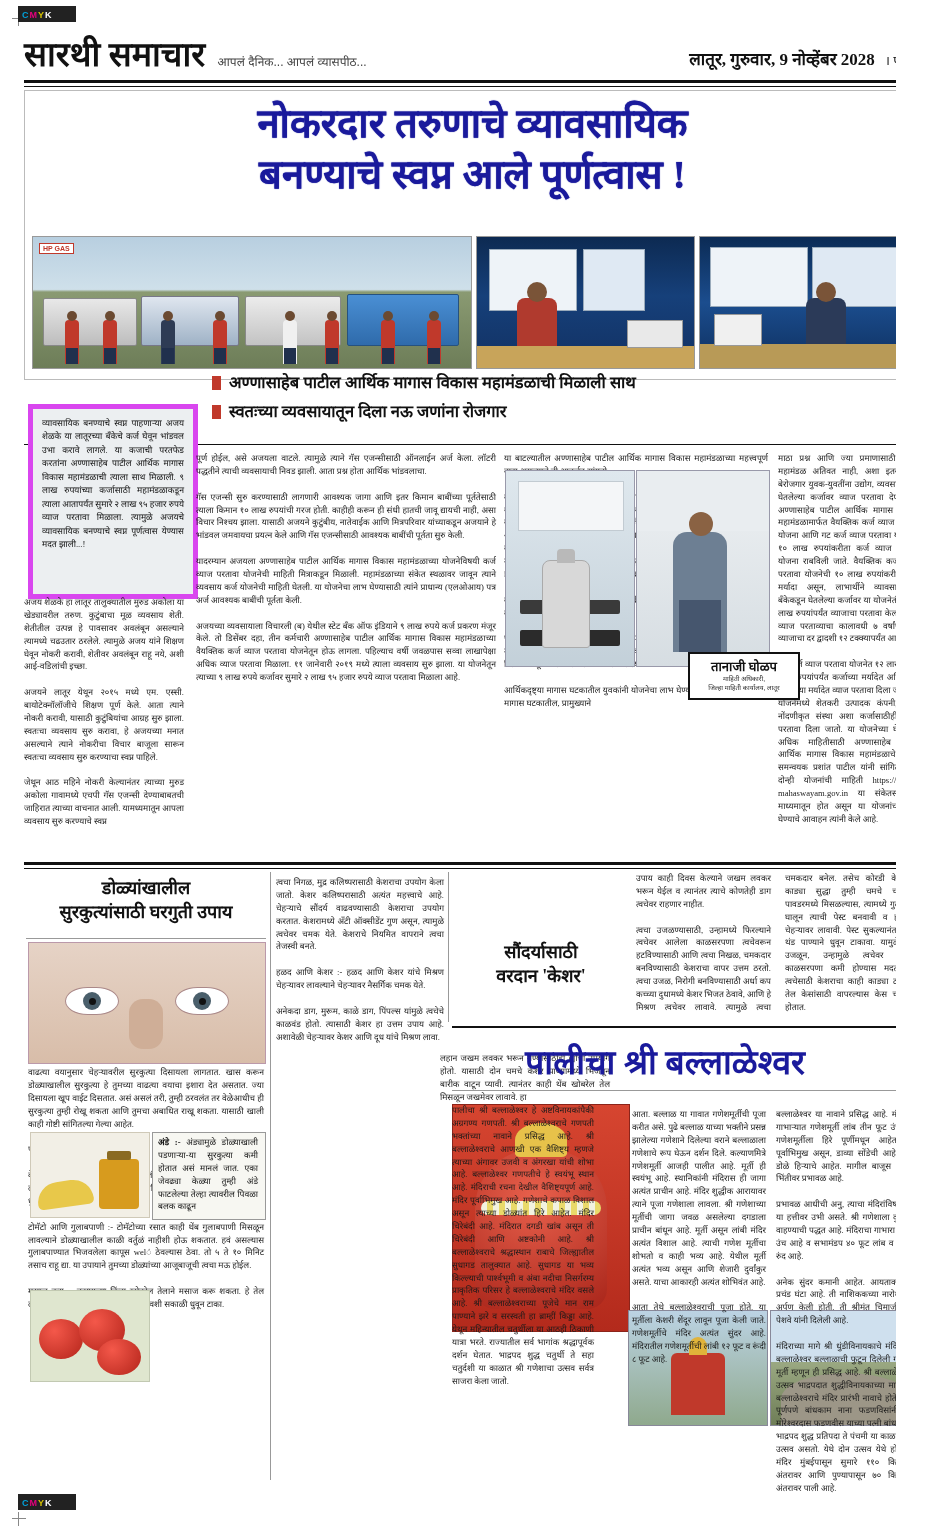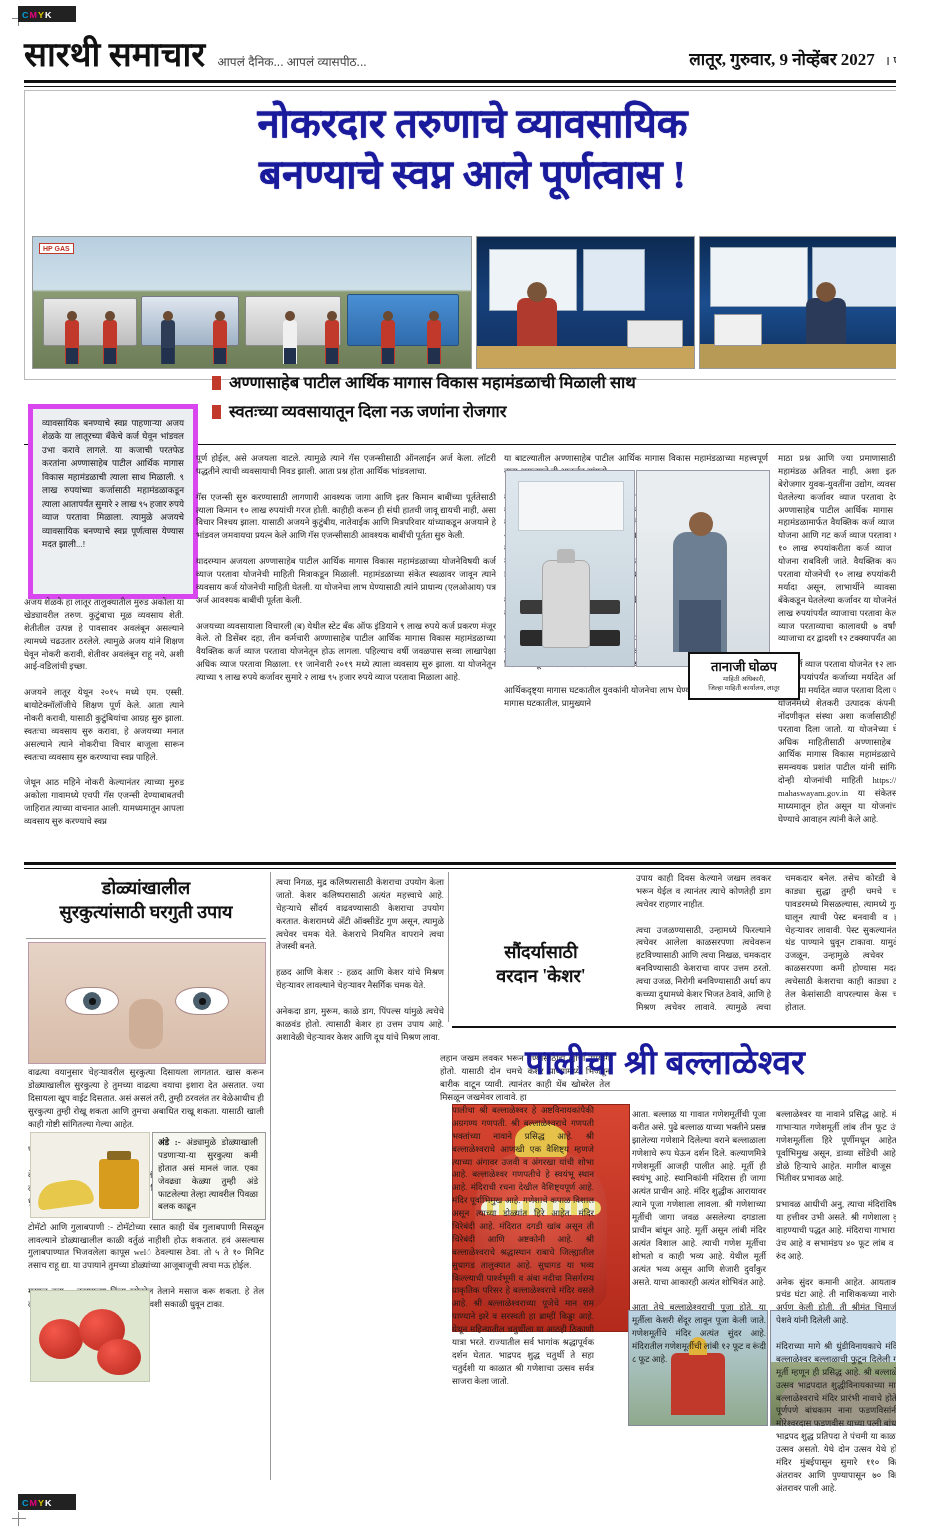--- a/index.html
+++ b/index.html
@@ -93,21 +93,21 @@
 
   <div class="cmyk-bg"></div>
   <div class="cmyk"><span class="c">C</span><span class="m">M</span><span class="y">Y</span><span class="k" style="color:#fff">K</span></div>
   <div class="cmyk-bg cmyk2" style="top:1494px;"></div>
   <div class="cmyk cmyk2" style="top:1498px;"><span class="c">C</span><span class="m">M</span><span class="y">Y</span><span class="k" style="color:#fff">K</span></div>
 
   <div class="masthead">
     <span class="mast-title">सारथी समाचार</span>
     <span class="mast-sub">आपलं दैनिक... आपलं व्यासपीठ...</span>
     <div class="mast-right">
-      <span>लातूर, गुरुवार, 9 नोव्हेंबर 2027</span>
+      <span>लातूर, गुरुवार, 9 नोव्हेंबर 2028</span>
       <span class="pg">। पान 3</span>
     </div>
   </div>
   <div class="hr1"></div>
   <div class="hr2"></div>
 
   <div class="topbox"></div>
   <div class="headline">
     <div>नोकरदार तरुणाचे व्यावसायिक</div>
     <div>बनण्याचे स्वप्न आले पूर्णत्वास !</div>

